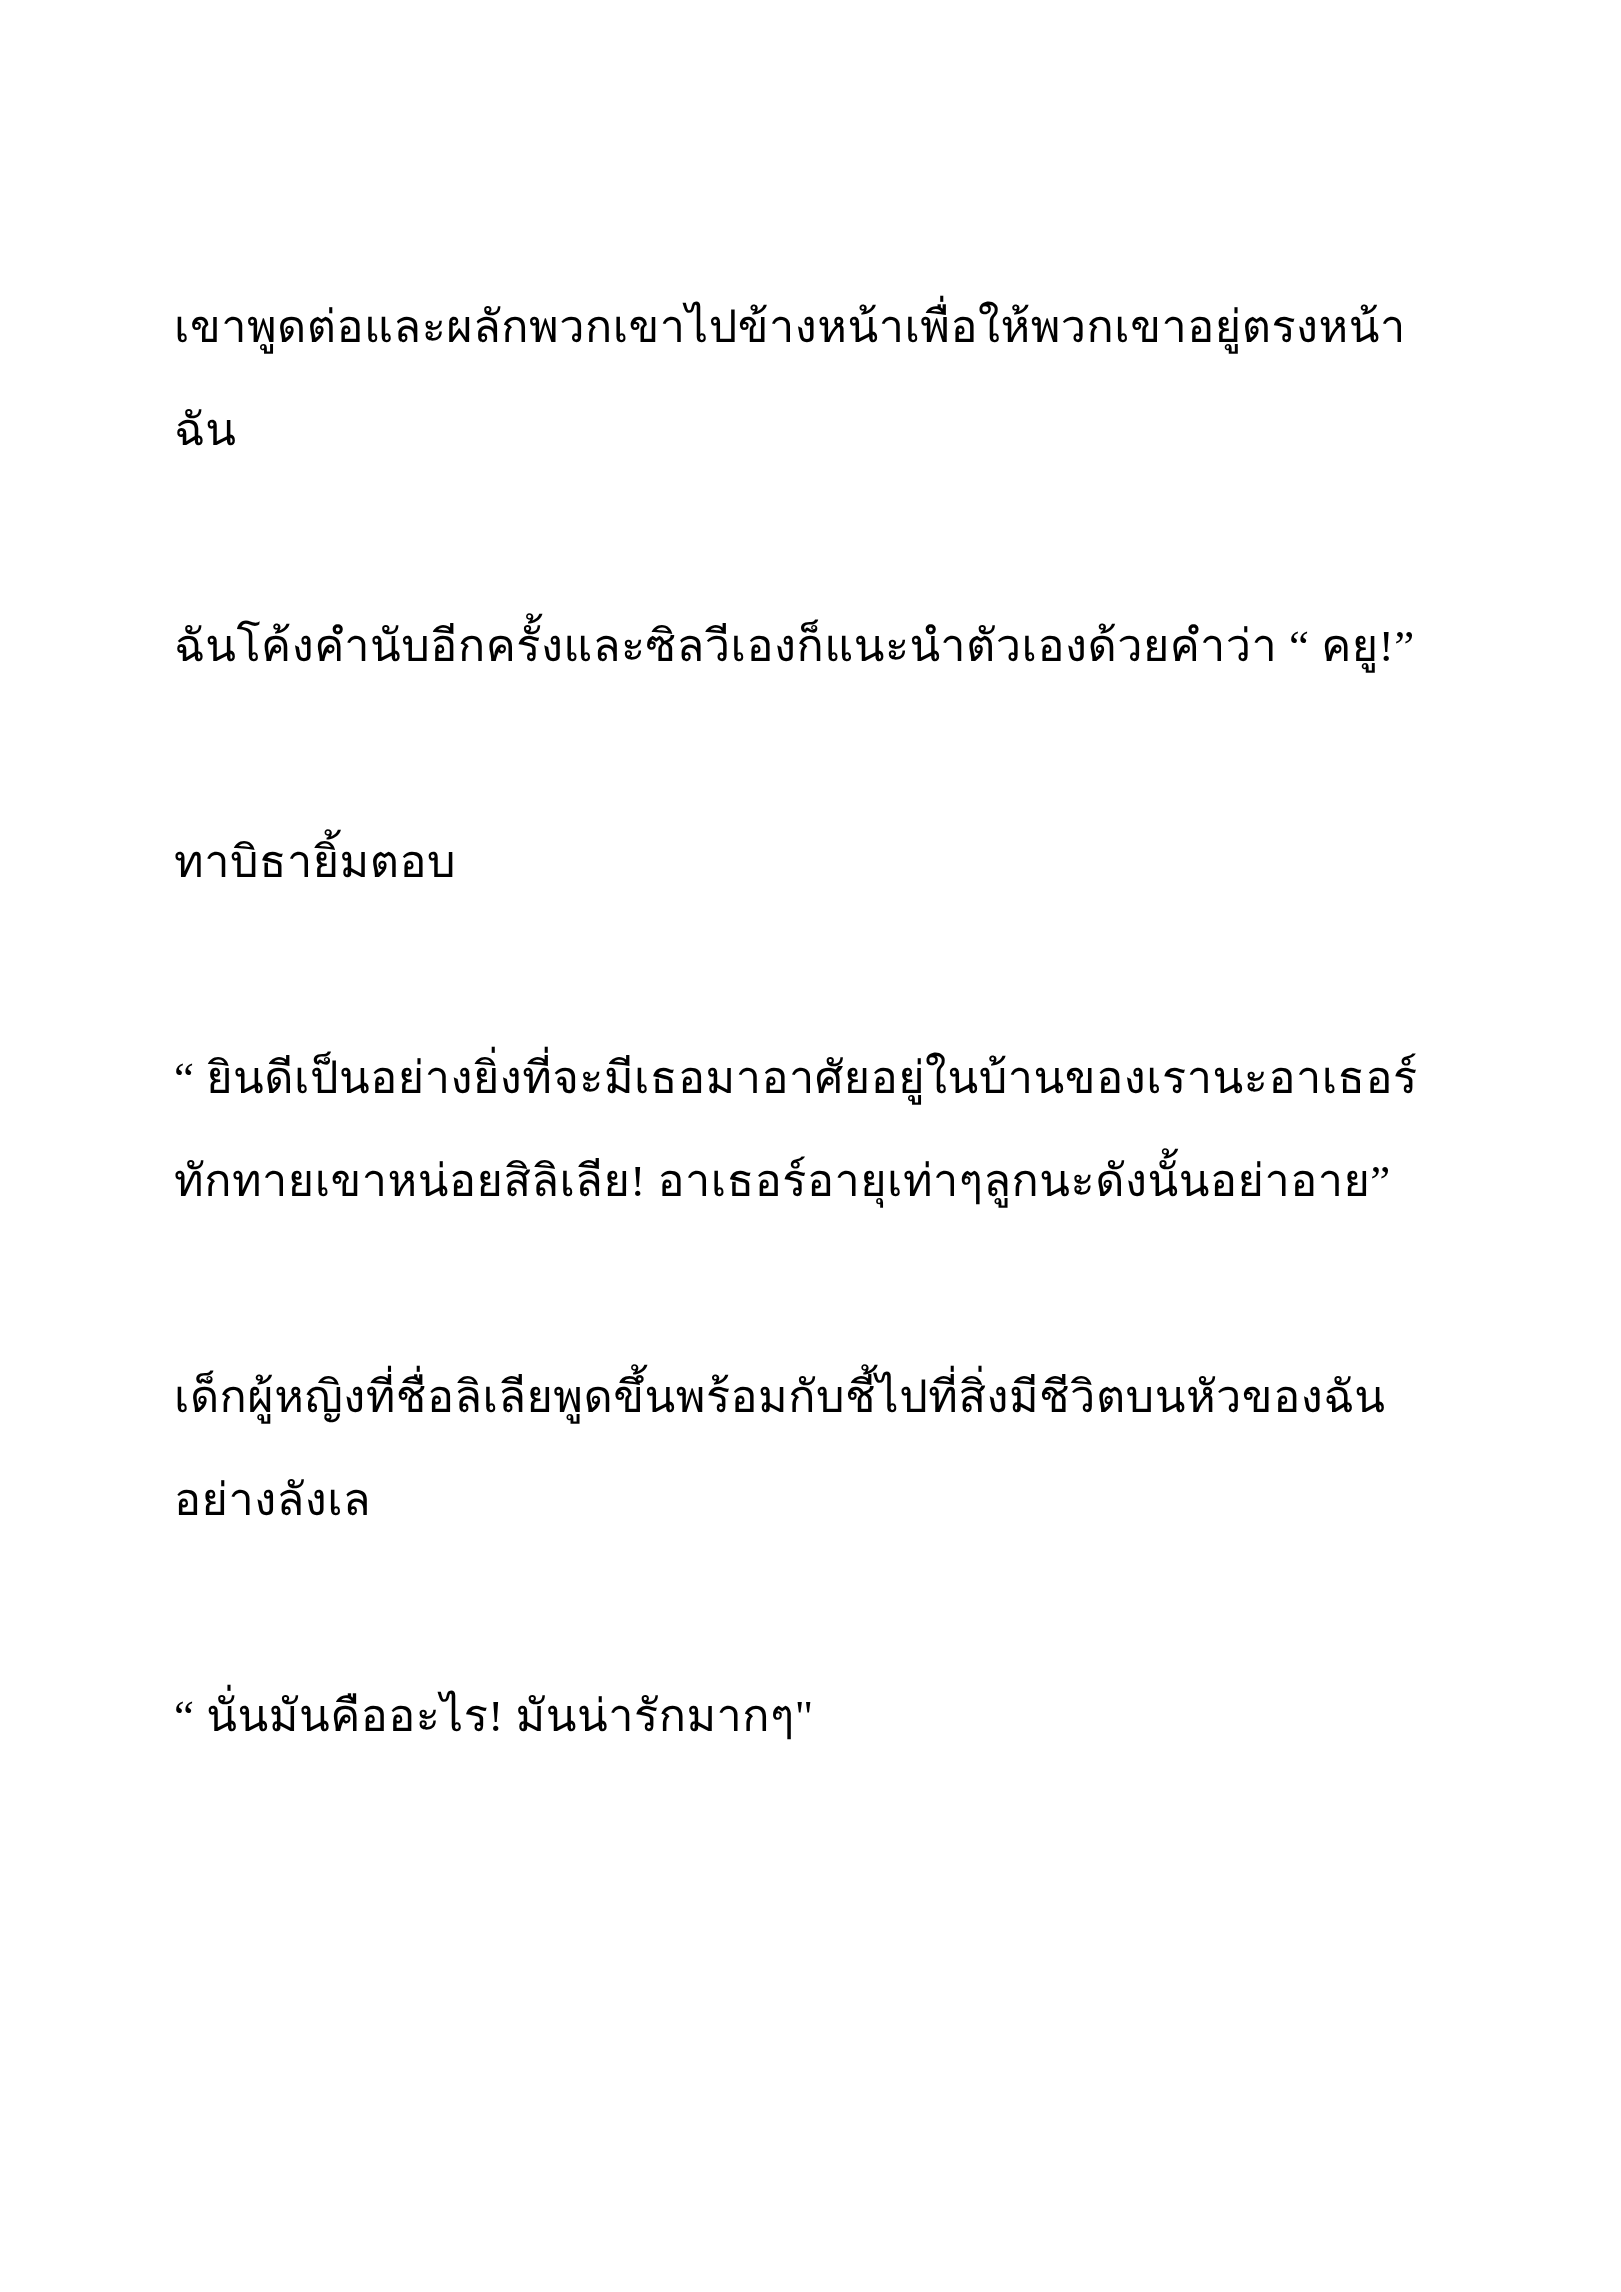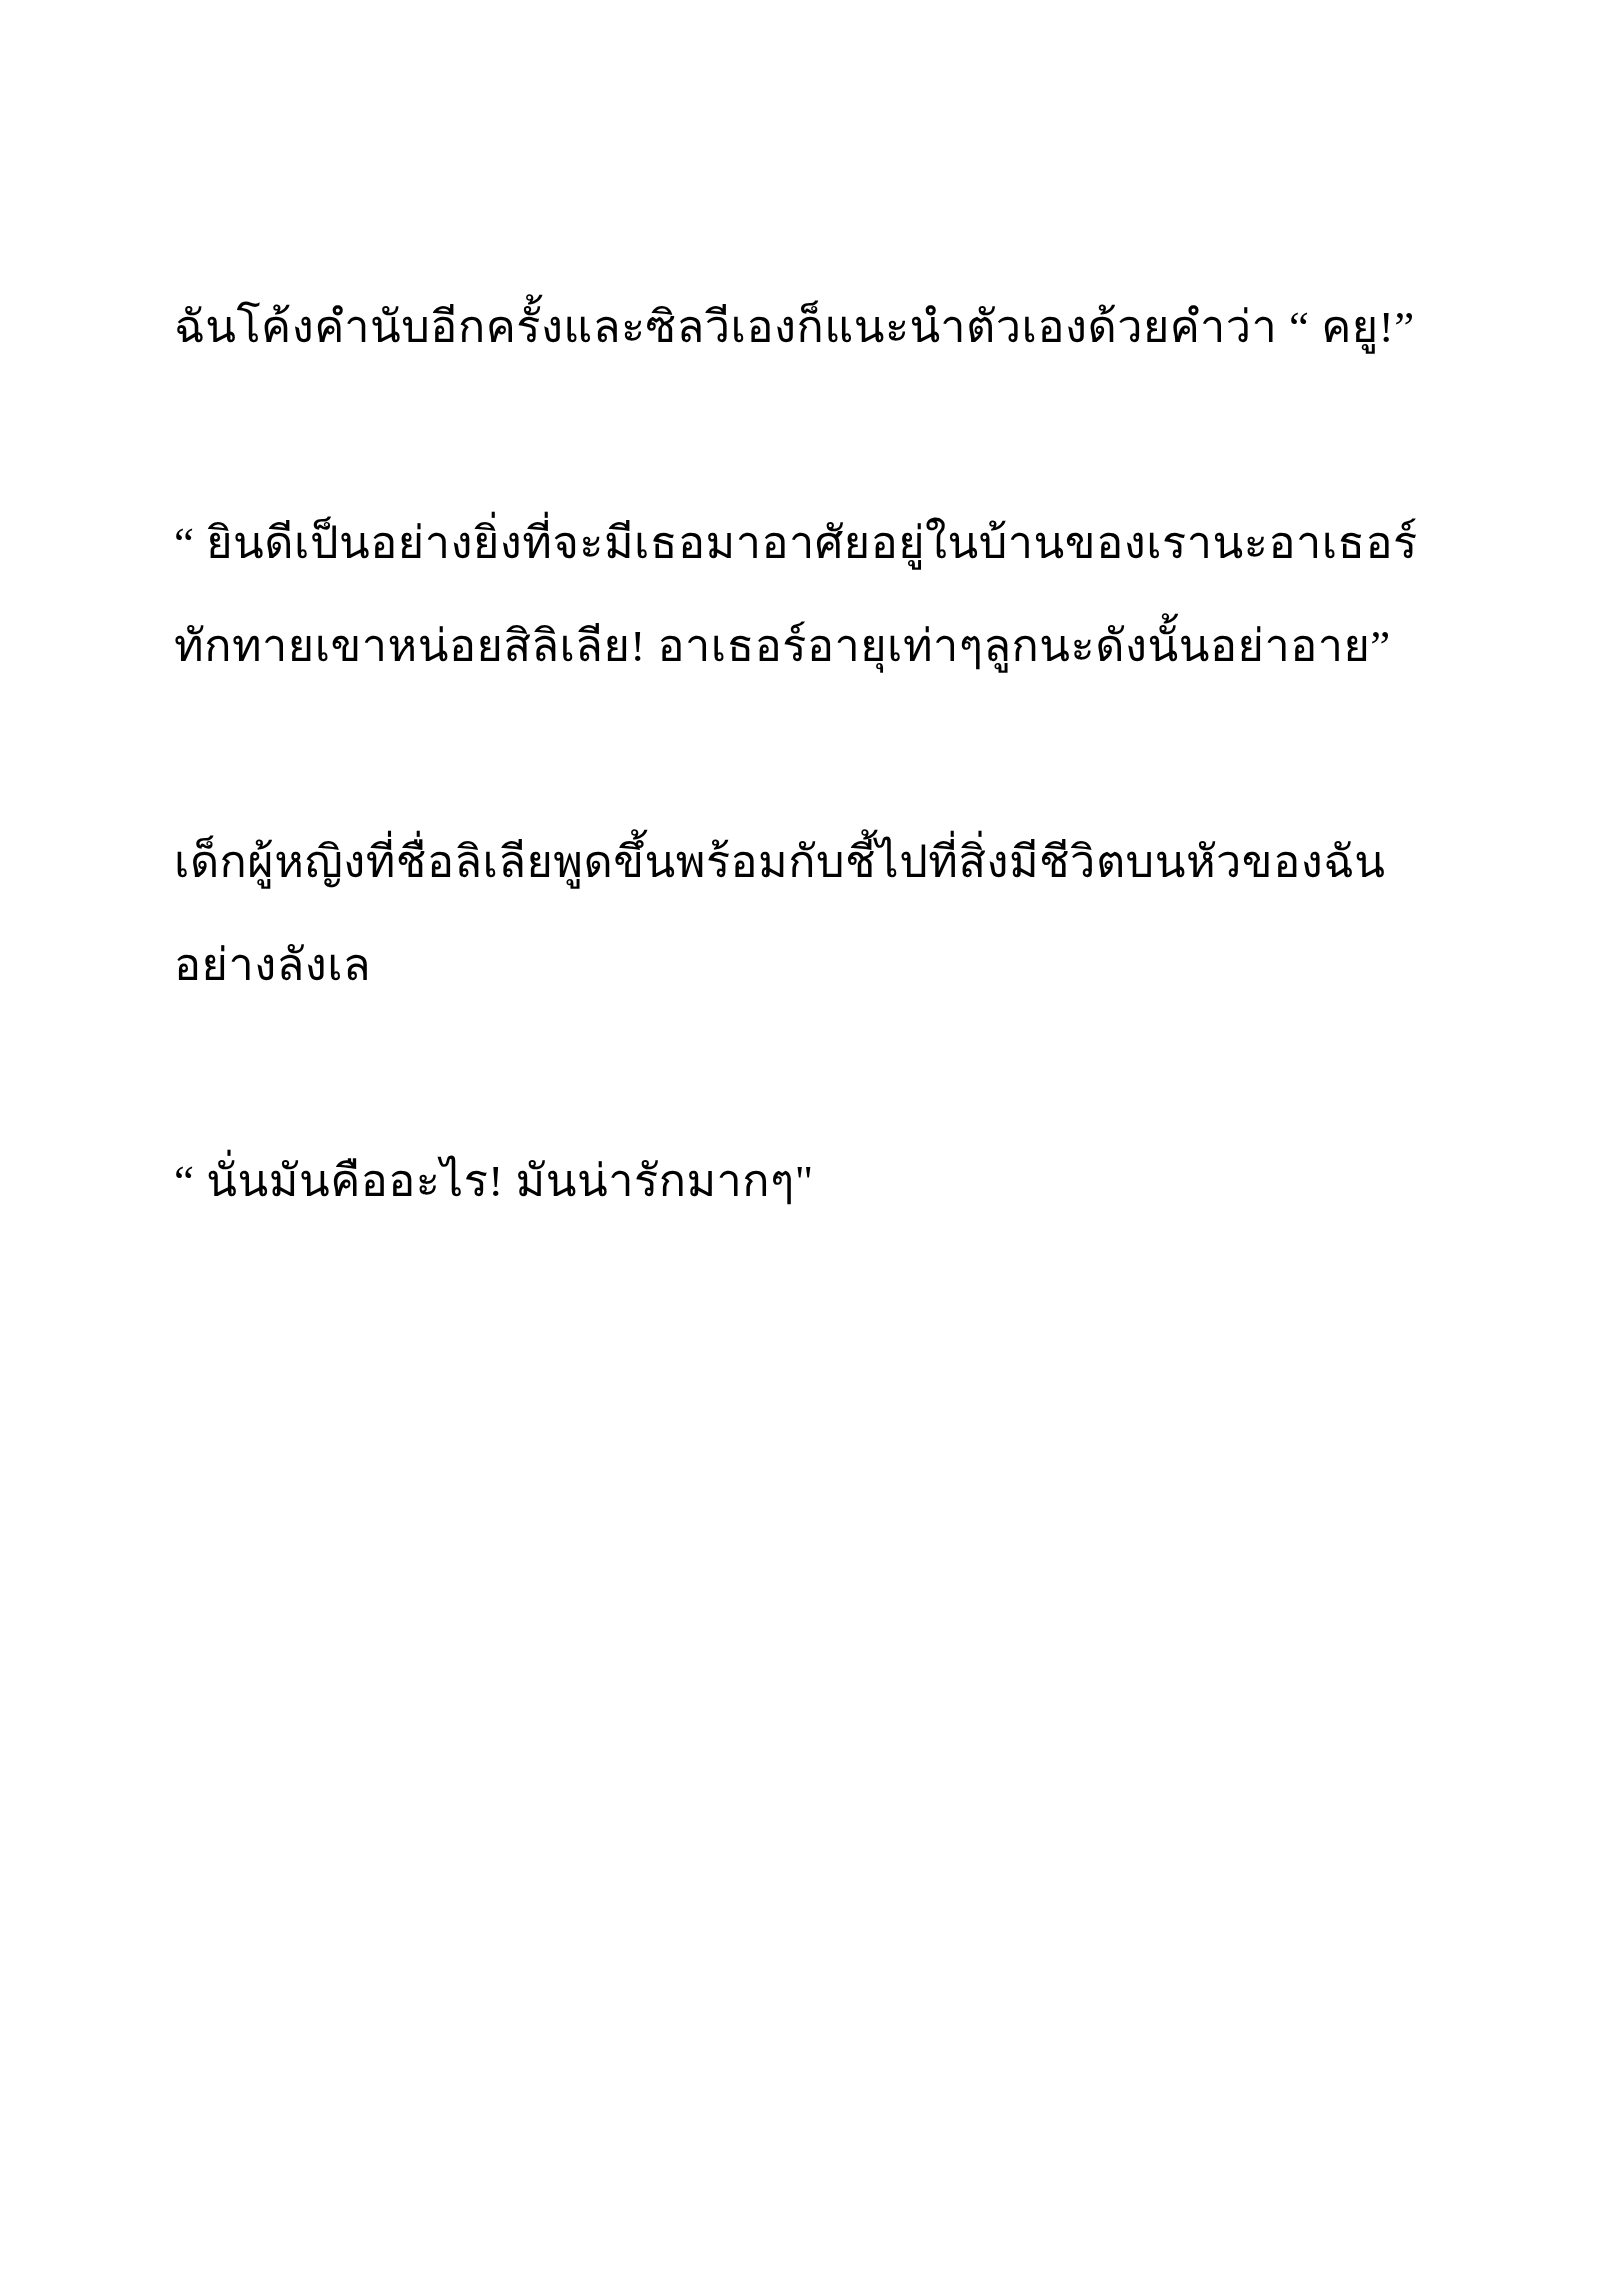--- a/index.html
+++ b/index.html
@@ -32,18 +32,20 @@
     text-align: left;
     word-break: normal;
     overflow-wrap: break-word;
     letter-spacing: 0.5px;
   }
 </style>
 </head>
 <body>
 
 <div class="page">
+  <p class="doc-paragraph">เขาพูดต่อและผลักพวกเขาไปข้างหน้าเพื่อให้พวกเขาอยู่ตรงหน้าฉัน</p>
   <p class="doc-paragraph">ฉันโค้งคำนับอีกครั้งและซิลวีเองก็แนะนำตัวเองด้วยคำว่า “ คยู!”</p>
+  <p class="doc-paragraph">ทาบิธายิ้มตอบ</p>
   <p class="doc-paragraph">“ ยินดีเป็นอย่างยิ่งที่จะมีเธอมาอาศัยอยู่ในบ้านของเรานะอาเธอร์ ทักทายเขาหน่อยสิลิเลีย! อาเธอร์อายุเท่าๆลูกนะดังนั้นอย่าอาย”</p>
   <p class="doc-paragraph">เด็กผู้หญิงที่ชื่อลิเลียพูดขึ้นพร้อมกับชี้ไปที่สิ่งมีชีวิตบนหัวของฉันอย่างลังเล</p>
   <p class="doc-paragraph">“ นั่นมันคืออะไร! มันน่ารักมากๆ"</p>
 </div>
 
 
 </body></html>

